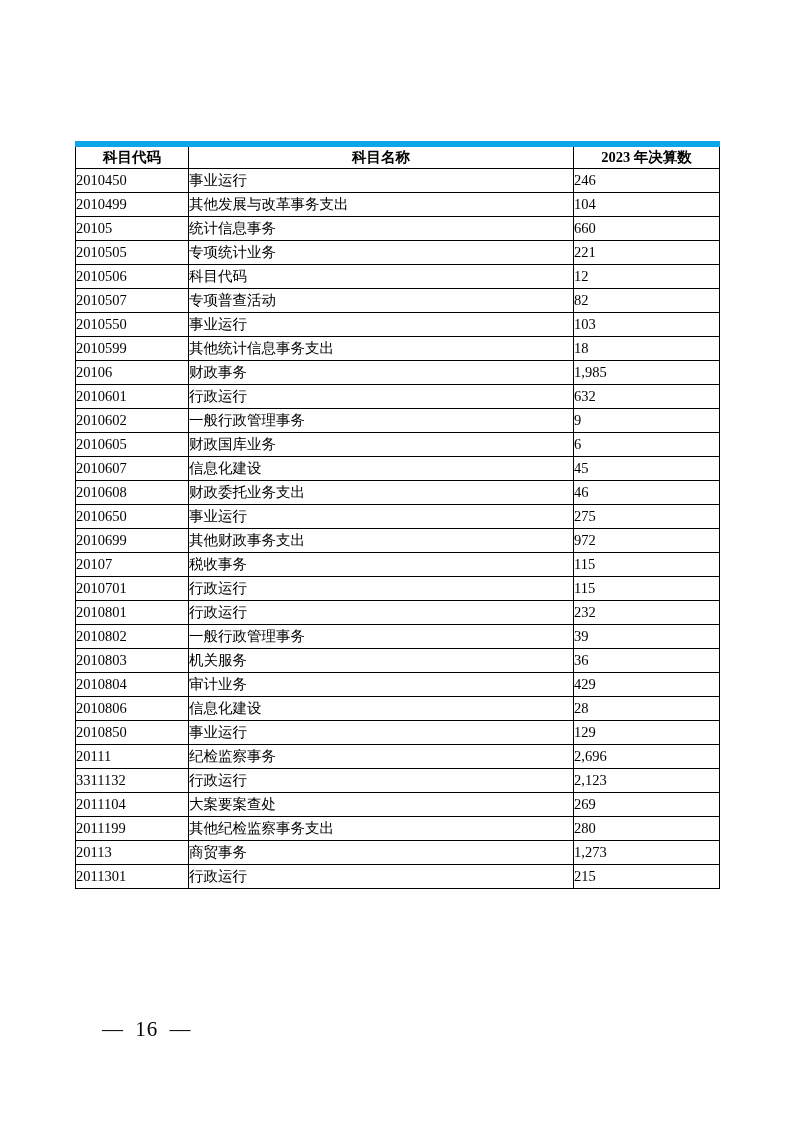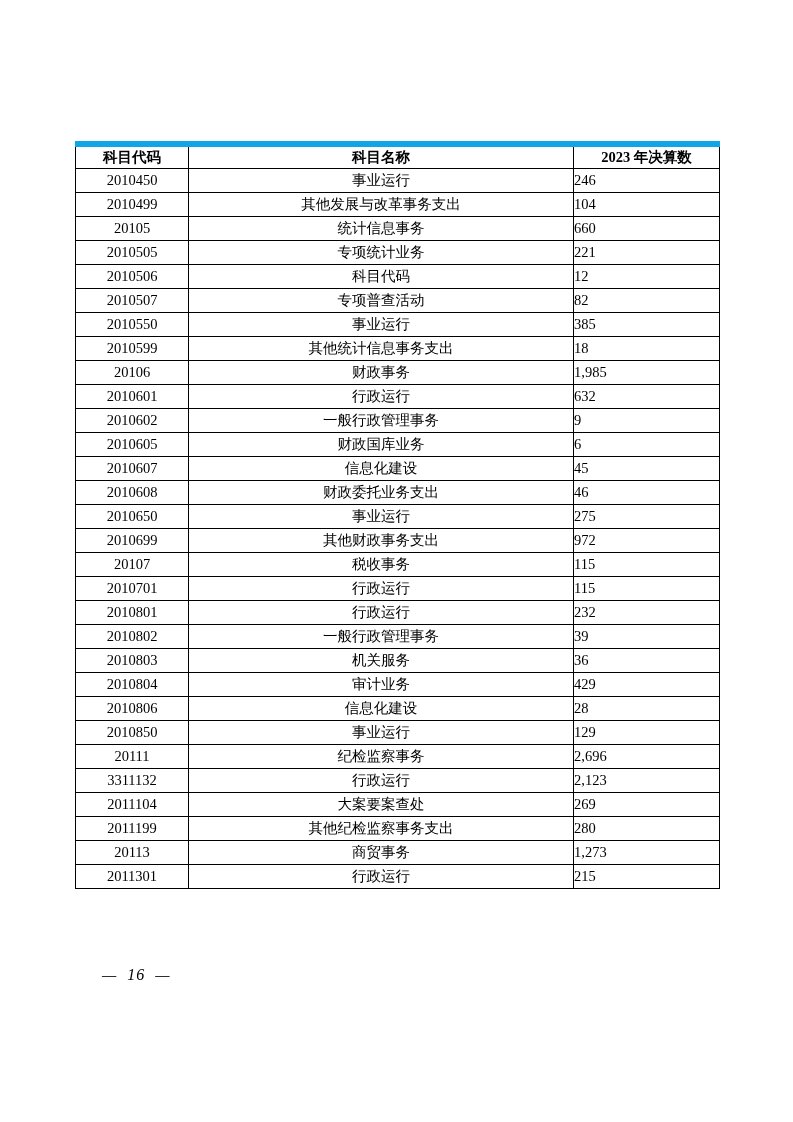--- a/index.html
+++ b/index.html
@@ -44,38 +44,37 @@
     text-align: center;
     font-size: 14.5px;
   }
   table.budget-table tbody td {
     height: 23px;
   }
   col.col-code  { width: 113px; }
   col.col-name  { width: 385px; }
   col.col-value { width: 146px; }
   td.code-cell {
-    text-align: center;
+    text-align: left;
     padding-left: 9px;
   }
   td.name-cell {
-    text-align: center;
+    text-align: left;
     padding-left: 8px;
   }
   td.value-cell {
     text-align: left;
   }
   .page-footer {
     position: absolute;
     left: 102px;
-    top: 966px;
-    font-size: 16px;
+    top: 1017px;
+    font-size: 21px;
     letter-spacing: 1px;
     word-spacing: 5px;
-    font-style: italic;
   }
 </style>
 </head>
 <body>
 
 <div class="page">
 
   <table class="budget-table">
     <colgroup>
       <col class="col-code">
@@ -116,21 +115,21 @@
           <td class="value-cell">12</td>
         </tr>
         <tr>
           <td class="code-cell">2010507</td>
           <td class="name-cell">专项普查活动</td>
           <td class="value-cell">82</td>
         </tr>
         <tr>
           <td class="code-cell">2010550</td>
           <td class="name-cell">事业运行</td>
-          <td class="value-cell">385</td>
+          <td class="value-cell">103</td>
         </tr>
         <tr>
           <td class="code-cell">2010599</td>
           <td class="name-cell">其他统计信息事务支出</td>
           <td class="value-cell">18</td>
         </tr>
         <tr>
           <td class="code-cell">20106</td>
           <td class="name-cell">财政事务</td>
           <td class="value-cell">1,985</td>

